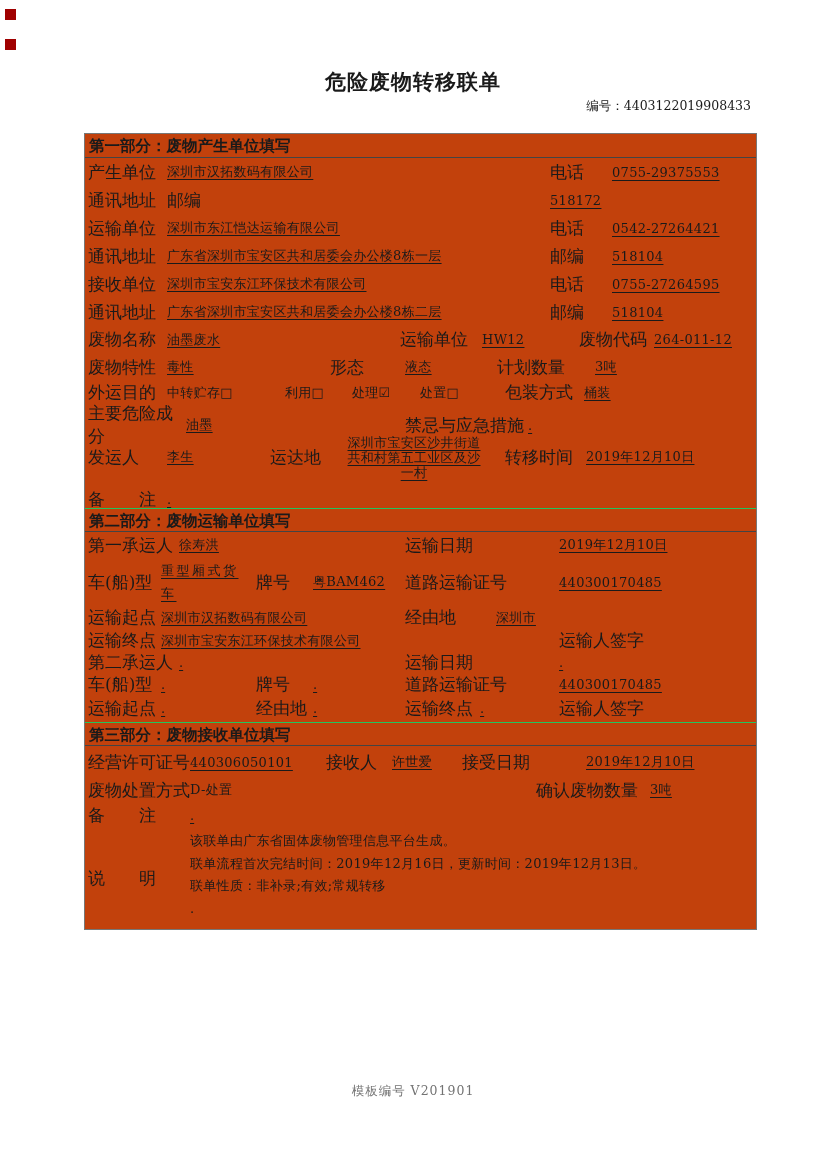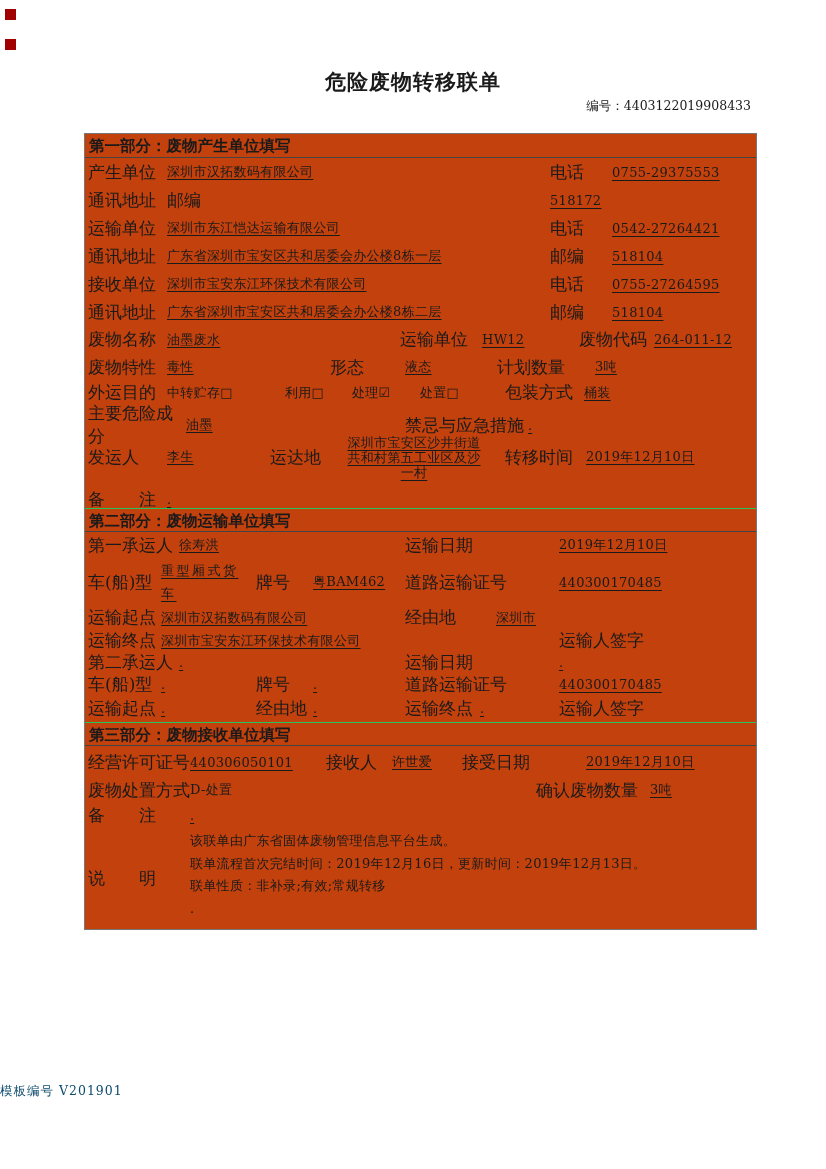--- a/index.html
+++ b/index.html
@@ -78,23 +78,24 @@
   .r3-b { grid-template-columns:102px 346px 114px 1fr; height:24px; }
   .r3-c { grid-template-columns:102px 1fr; height:26px; }
   .r3-d { grid-template-columns:102px 1fr; height:101px; }
   .note-lines { line-height:22.5px; padding-top:2px; align-self:start; }
   .note-lines div { min-height:22.5px; }
 
   .footer {
     position:absolute;
     left:0; width:100%;
     top:1083px;
+    text-align:center;
     font-size:12.5px;
     letter-spacing:1px;
-    color:#0c4a6e;
+    color:#737373;
   }
 </style>
 </head>
 <body>
 
 <div class="sheet">
 
   <div class="marker m1"></div>
   <div class="marker m2"></div>
 

